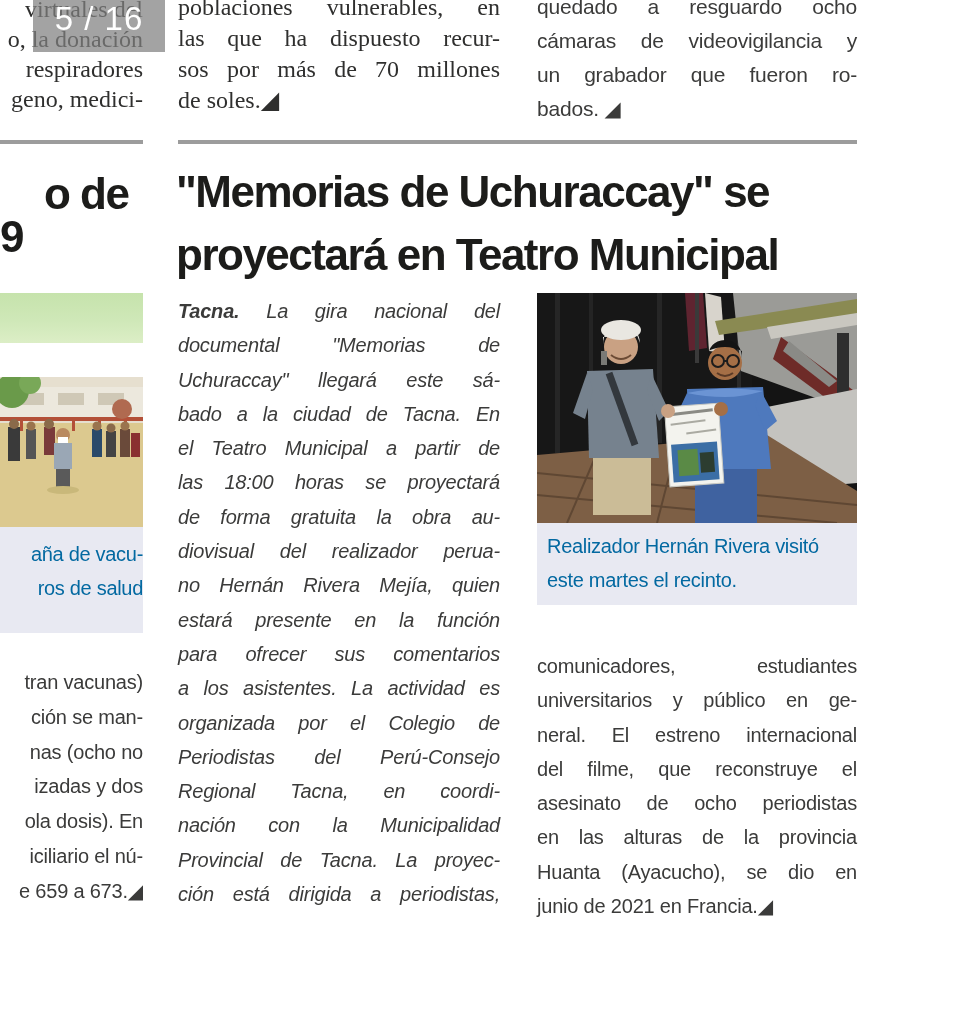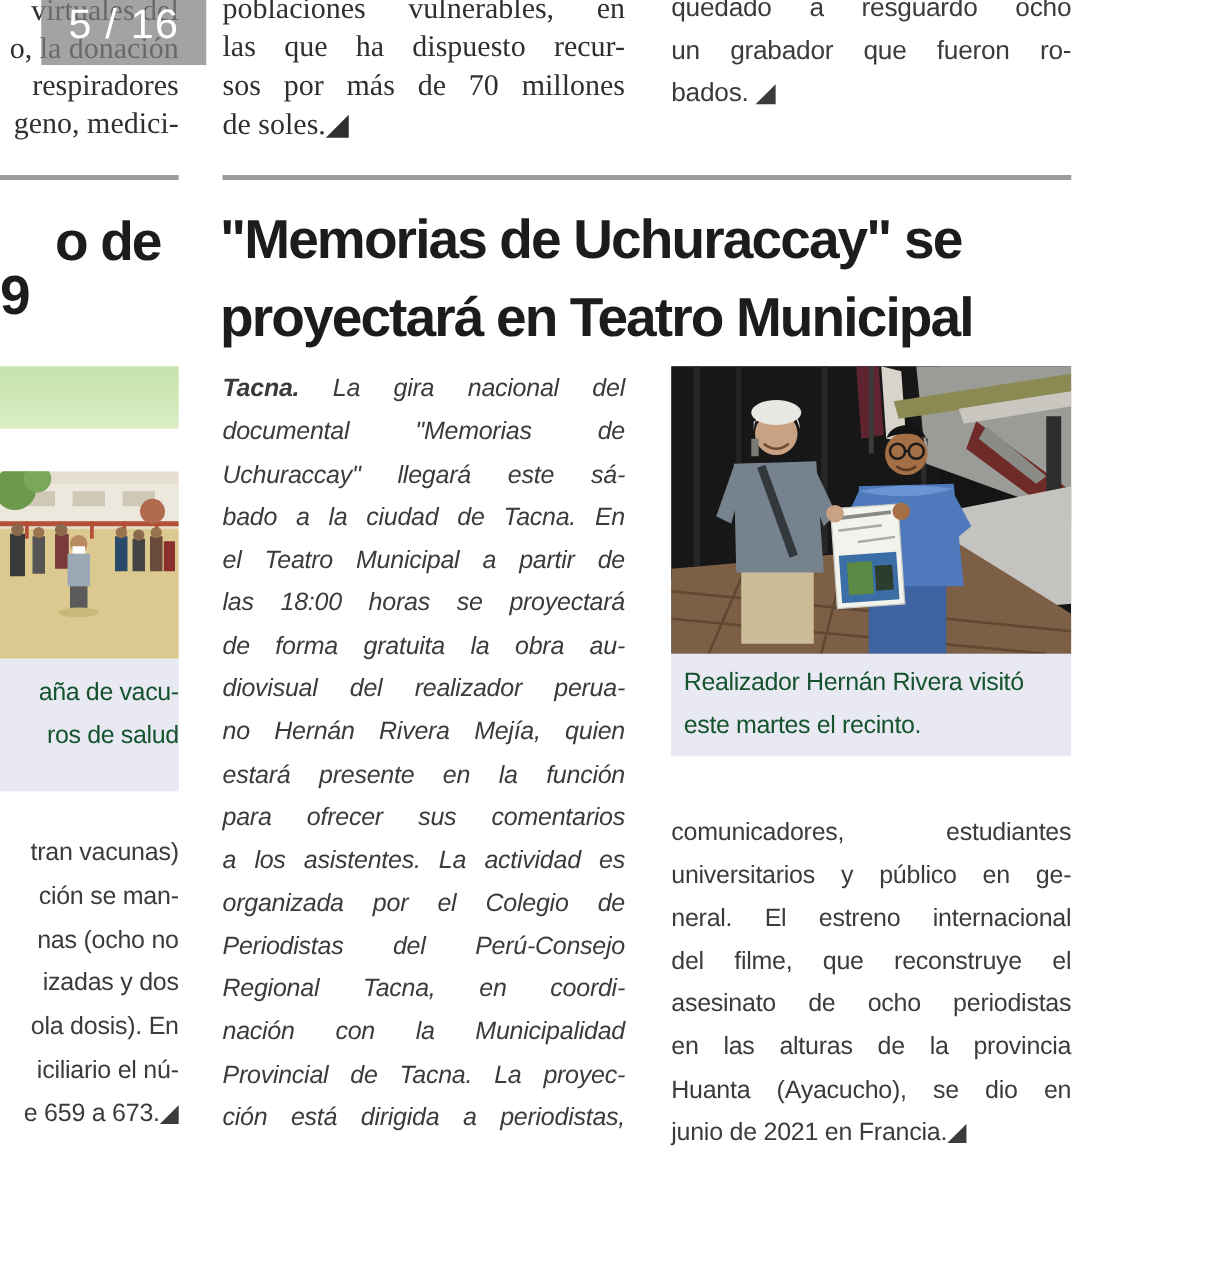--- a/index.html
+++ b/index.html
@@ -38,21 +38,21 @@
 
   
   .pagehud {
     left:33px; top:0; width:132px; height:52px;
     background:rgba(128,128,128,0.72);
     display:flex; align-items:flex-start; justify-content:center;
     color:#ffffff; font-size:33px; letter-spacing:1px; z-index:30;
   }
 
   
-  .captionbox { background:#e8e9f2; color:#14532d; }
+  .captionbox { background:#e8e9f2; color:#0369a1; }
   .captionbox .capline { font-size:20px; line-height:34px; letter-spacing:-0.3px; }
 
   
   .greenband { background:linear-gradient(180deg,#c6e3ac 0%, #cfe8b8 55%, #dceec6 100%); }
 
   svg { display:block; }
 </style>
 </head>
 <body>
 
@@ -67,20 +67,21 @@
 
   <div class="abs serifcol mid" style="left:178px; top:-8px; width:322px;">
       <div class="tline"><span>poblaciones vulnerables, en</span></div>
       <div class="tline"><span>las que ha dispuesto recur-</span></div>
       <div class="tline"><span>sos por más de 70 millones</span></div>
       <div class="tline ragged"><span>de soles.◢</span></div>
     </div>
 
   <div class="abs sanscol toprightcol" style="left:537px; top:-10px; width:320px;">
       <div class="tline"><span>quedado a resguardo ocho</span></div>
+      <div class="tline"><span>cámaras de videovigilancia y</span></div>
       <div class="tline"><span>un grabador que fueron ro-</span></div>
       <div class="tline ragged"><span>bados. ◢</span></div>
     </div>
 
   <div class="abs pagehud">
     <span>5 / 16</span>
   </div>
 
   <div class="abs rule" style="left:0; top:140px; width:143px;"></div>
   <div class="abs rule" style="left:178px; top:140px; width:679px;"></div>

